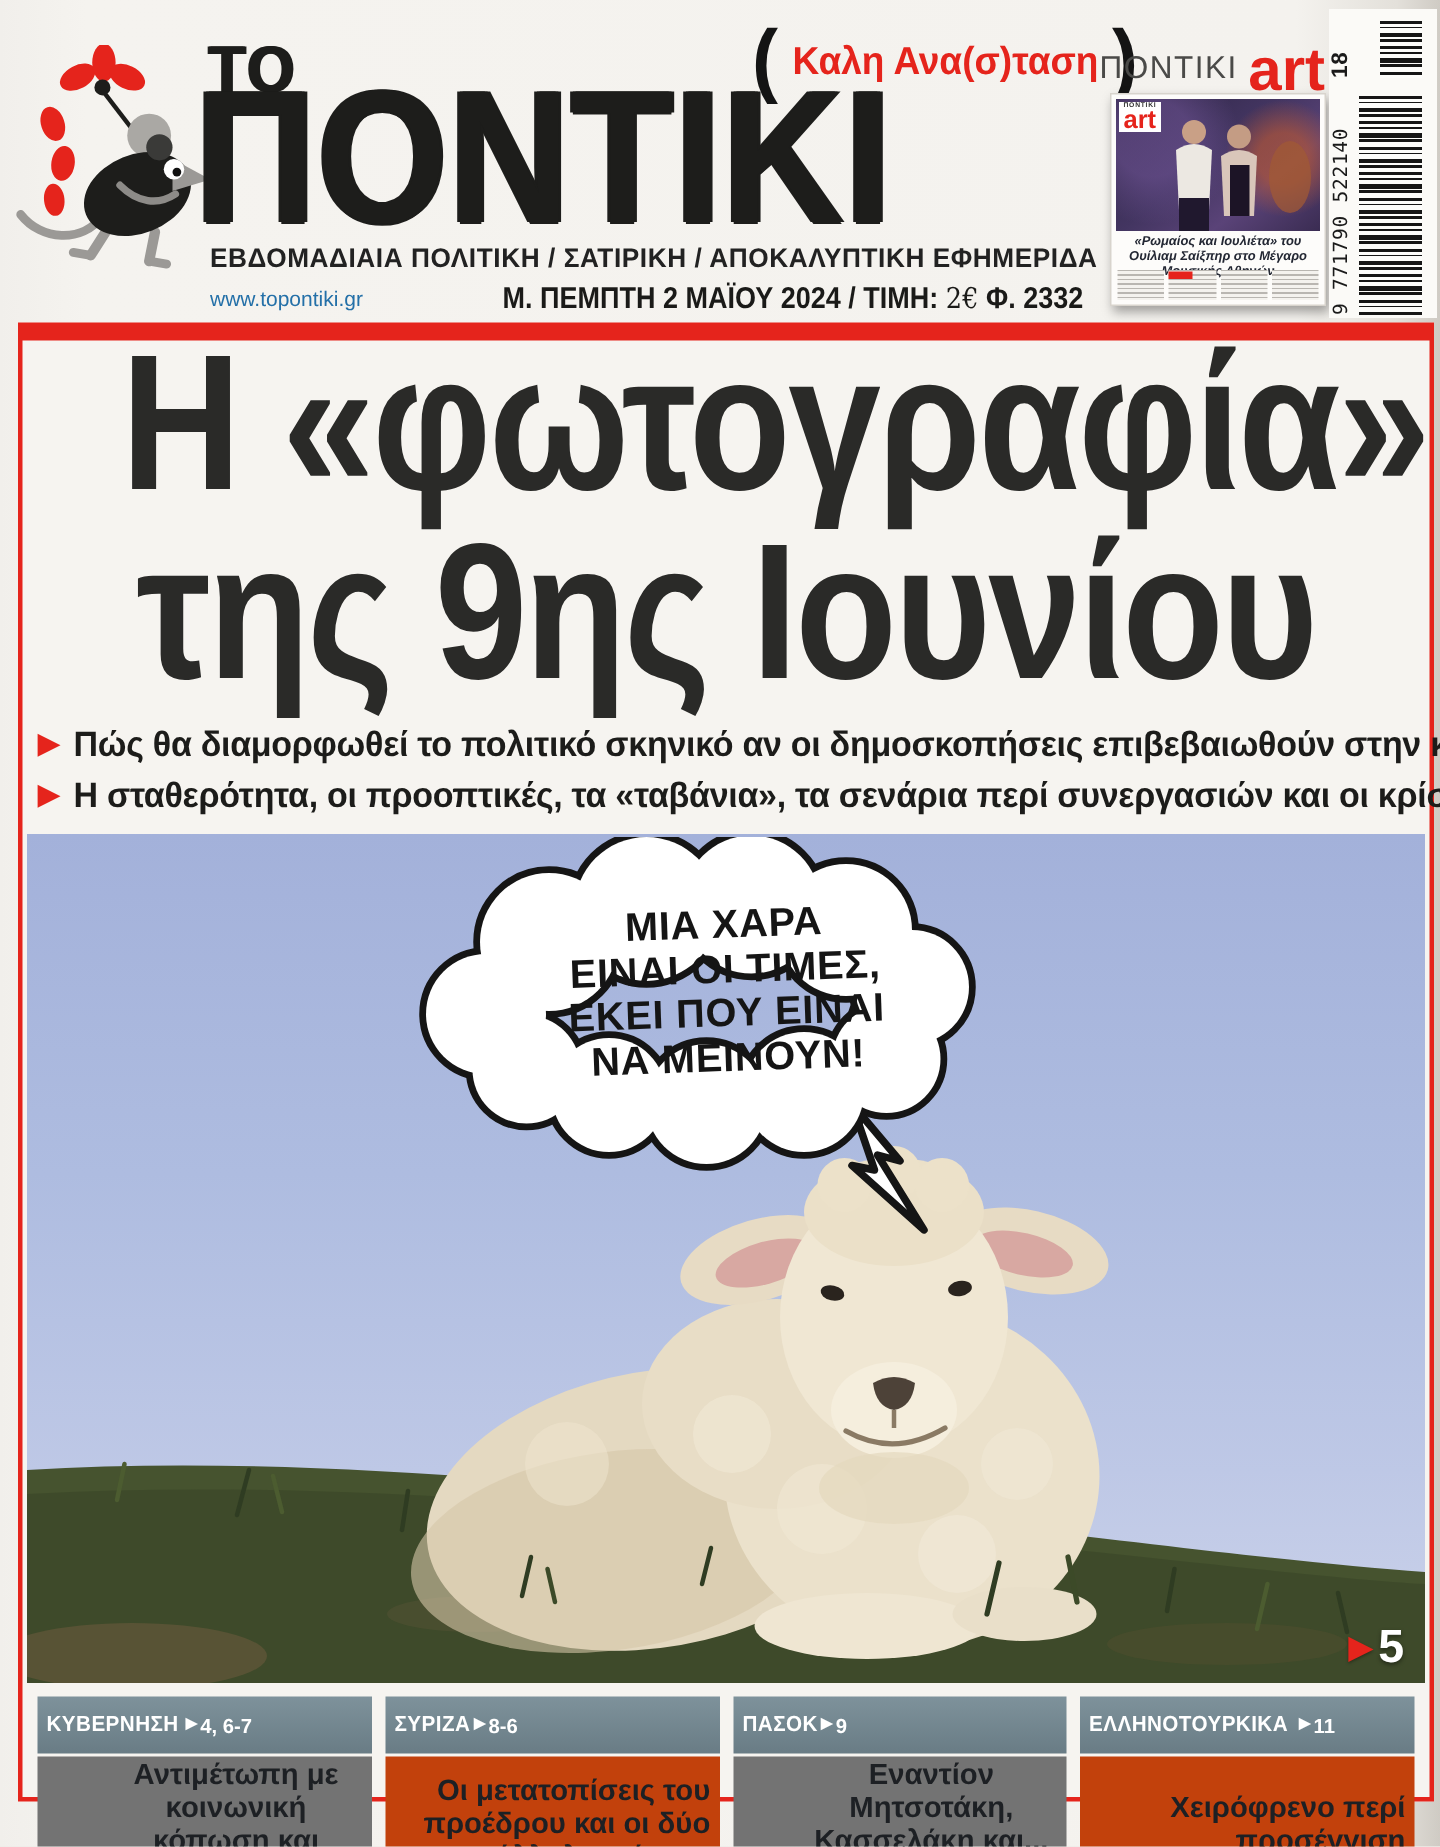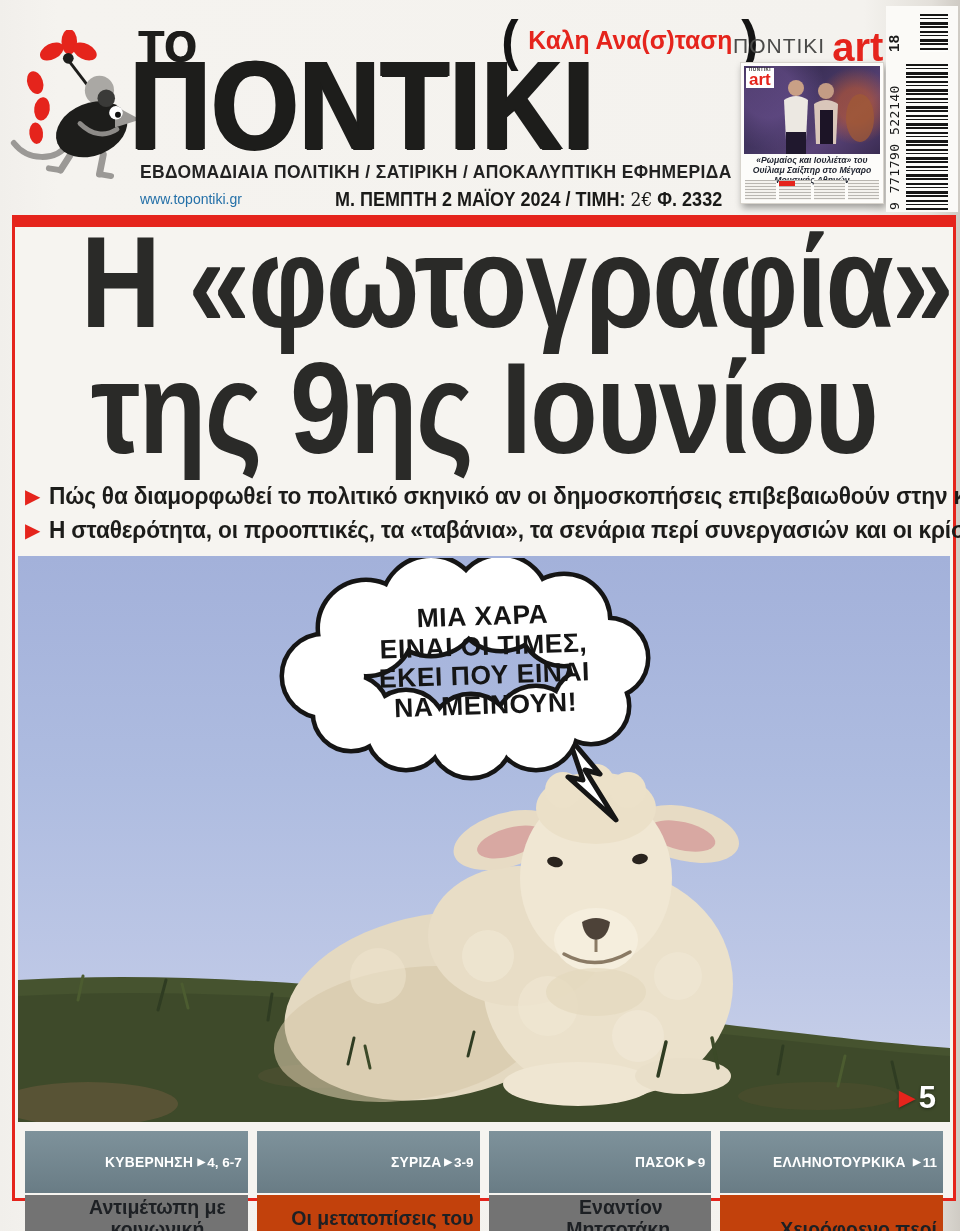--- a/index.html
+++ b/index.html
@@ -136,22 +136,22 @@
   .page-ref .tri{color:#e5241c;font-size:22px;line-height:1;filter:drop-shadow(0 1px 1px rgba(0,0,0,.35));}
   .page-ref .num{color:#fff;font-weight:bold;font-size:31px;text-shadow:0 1px 3px rgba(0,0,0,.45);}
   
   .teasers{
     position:absolute;left:10px;top:904px;width:918px;height:62px;
     display:grid;grid-template-columns:repeat(4,1fr);gap:9px;
   }
   .teaser{display:flex;flex-direction:column;}
   .teaser-head{
     height:38px;background:linear-gradient(180deg,#7e929b,#697c85);
-    display:flex;align-items:center;justify-content:flex-end;
-    padding:12px 6px;color:#fff;
+    display:flex;align-items:center;justify-content:flex-start;
+    padding:0 6px;color:#fff;
   }
   .teaser-head .sec{font-weight:bold;font-size:14.5px;letter-spacing:.3px;transform:scaleX(.95);transform-origin:0 50%;white-space:nowrap;}
   .teaser-head .pages{display:flex;align-items:center;gap:2px;font-weight:bold;font-size:13.5px;}
   .teaser-head .pages .tri{font-size:10px;line-height:1;}
   .teaser-body{
     flex:1;margin-top:2px;display:flex;align-items:center;justify-content:center;text-align:center;
     font-weight:bold;font-size:19.5px;line-height:1.12;color:#1d2024;padding:2px 6px;box-sizing:border-box;
   }
   .tone-blue{background:#737373;padding-left:48px;}
   .tone-cream{background:#c2410c;text-align:right;}
@@ -391,21 +391,21 @@
           </span>
         </div>
         <div class="teaser-body tone-blue">Αντιμέτωπη με κοινωνική κόπωση και δυσπιστία</div>
       </div>
 
       <div class="teaser">
         <div class="teaser-head">
           <span class="sec">ΣΥΡΙΖΑ</span>
           <span class="pages">
             <span class="tri">▶</span>
-            <span>3-9</span>
+            <span>8-6</span>
           </span>
         </div>
         <div class="teaser-body tone-cream">Οι μετατοπίσεις του προέδρου και οι δύο παράλληλοι κόσμοι</div>
       </div>
 
       <div class="teaser">
         <div class="teaser-head">
           <span class="sec">ΠΑΣΟΚ</span>
           <span class="pages">
             <span class="tri">▶</span>

